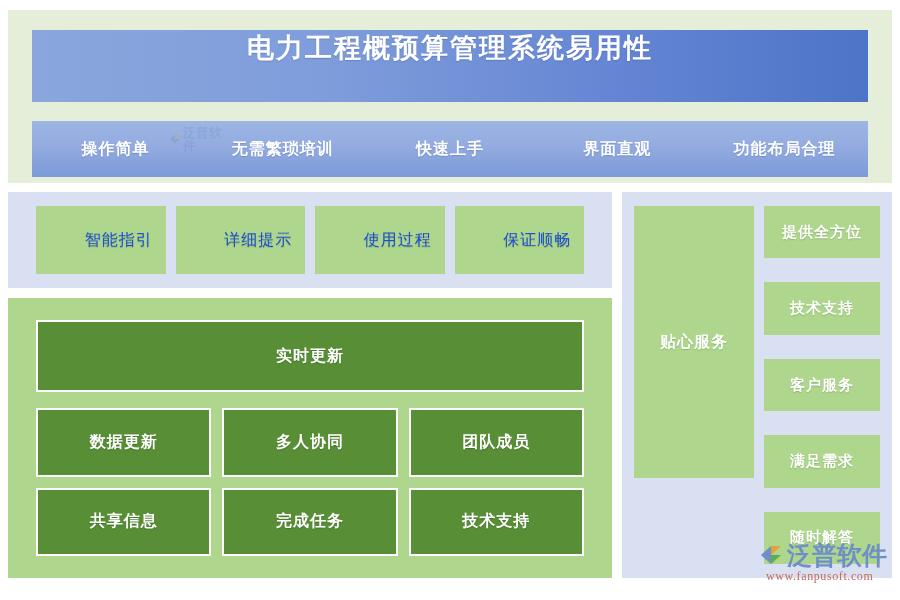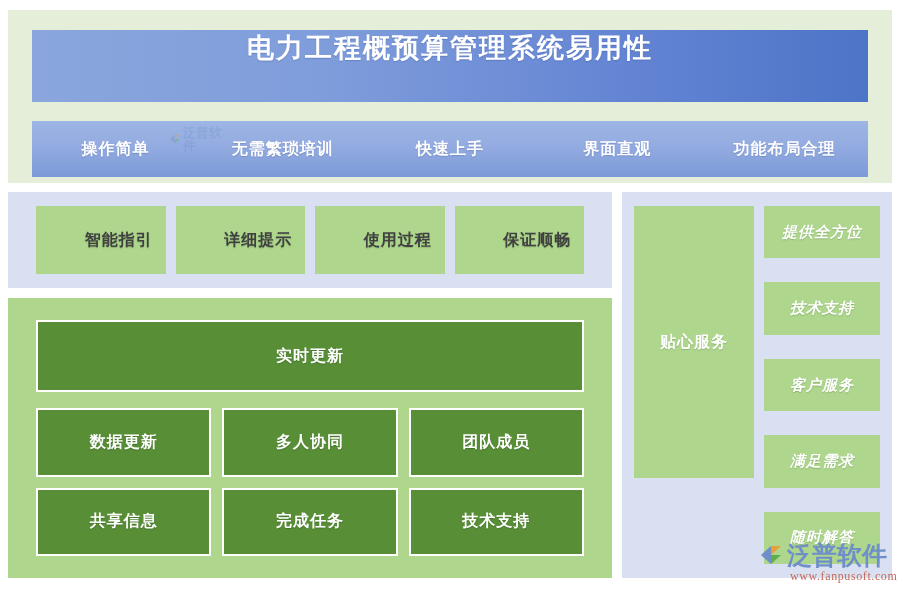--- a/index.html
+++ b/index.html
@@ -88,23 +88,23 @@
     height: 68px;
     display: flex;
     gap: 10px;
   }
   .chip-green-lite {
     flex: 1 1 0;
     background: #aed68d;
     display: flex;
     align-items: center;
     justify-content: center;
-    color: #404040;
+    color: #1d4ed8;
     font-size: 16px;
-    font-weight: bold;
+    font-weight: normal;
     letter-spacing: 1px;
     text-shadow: 0 1px 1px rgba(70,110,50,.30);
     padding-left: 36px;
   }
 
   
   .panel-green {
     position: absolute;
     left: 8px;
     top: 298px;
@@ -170,21 +170,20 @@
   }
   .right-stack {
     position: absolute;
     left: 142px;
     top: 14px;
     width: 116px;
     height: 358px;
     display: flex;
     flex-direction: column;
     gap: 24px;
-    font-style: italic;
   }
   .right-item {
     flex: 1 1 0;
     background: #aed68d;
     display: flex;
     align-items: center;
     justify-content: center;
     color: #ffffff;
     font-size: 15px;
     font-weight: bold;
@@ -229,21 +228,21 @@
     color: #6f8fc9;
     letter-spacing: 0px;
     line-height: 1;
   }
   .wm-url {
     font-family: "Liberation Serif", serif;
     font-size: 12px;
     color: #c36a5a;
     letter-spacing: .6px;
     margin-top: 1px;
-    margin-left: 32px;
+    margin-left: 8px;
   }
 </style>
 </head>
 <body>
 
 <div id="stage">
 
   <div class="panel-top">
 
     <div class="title-bar">

